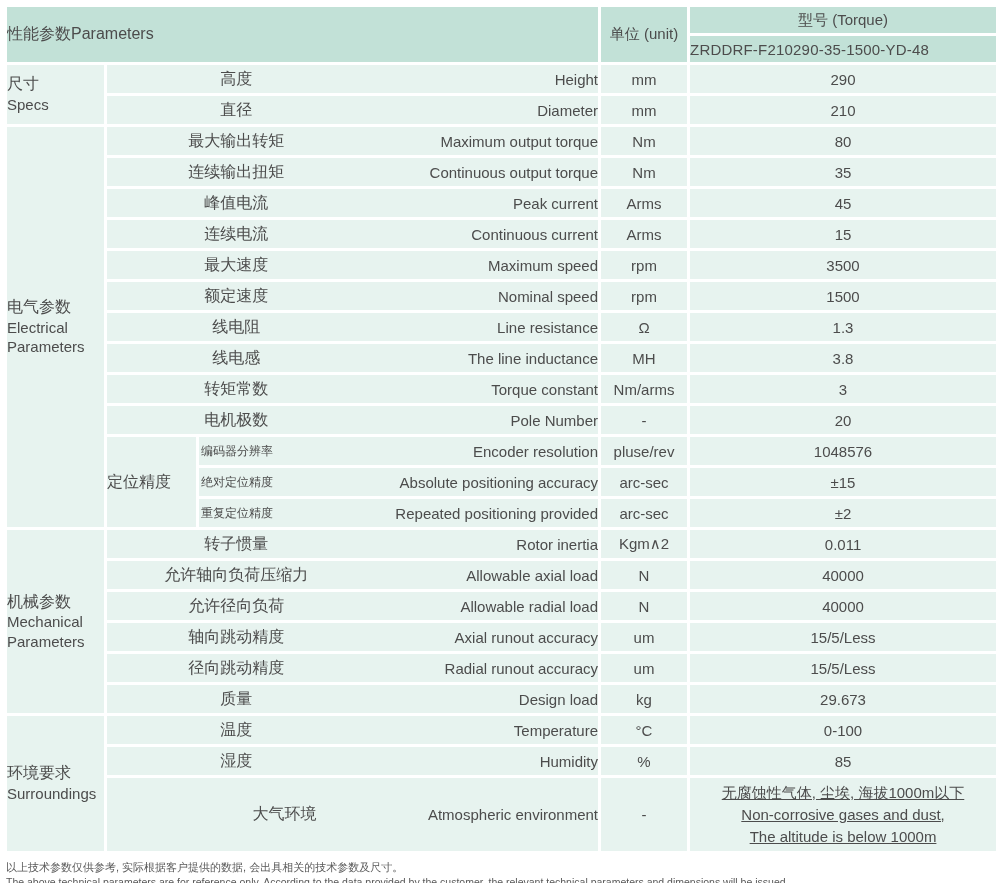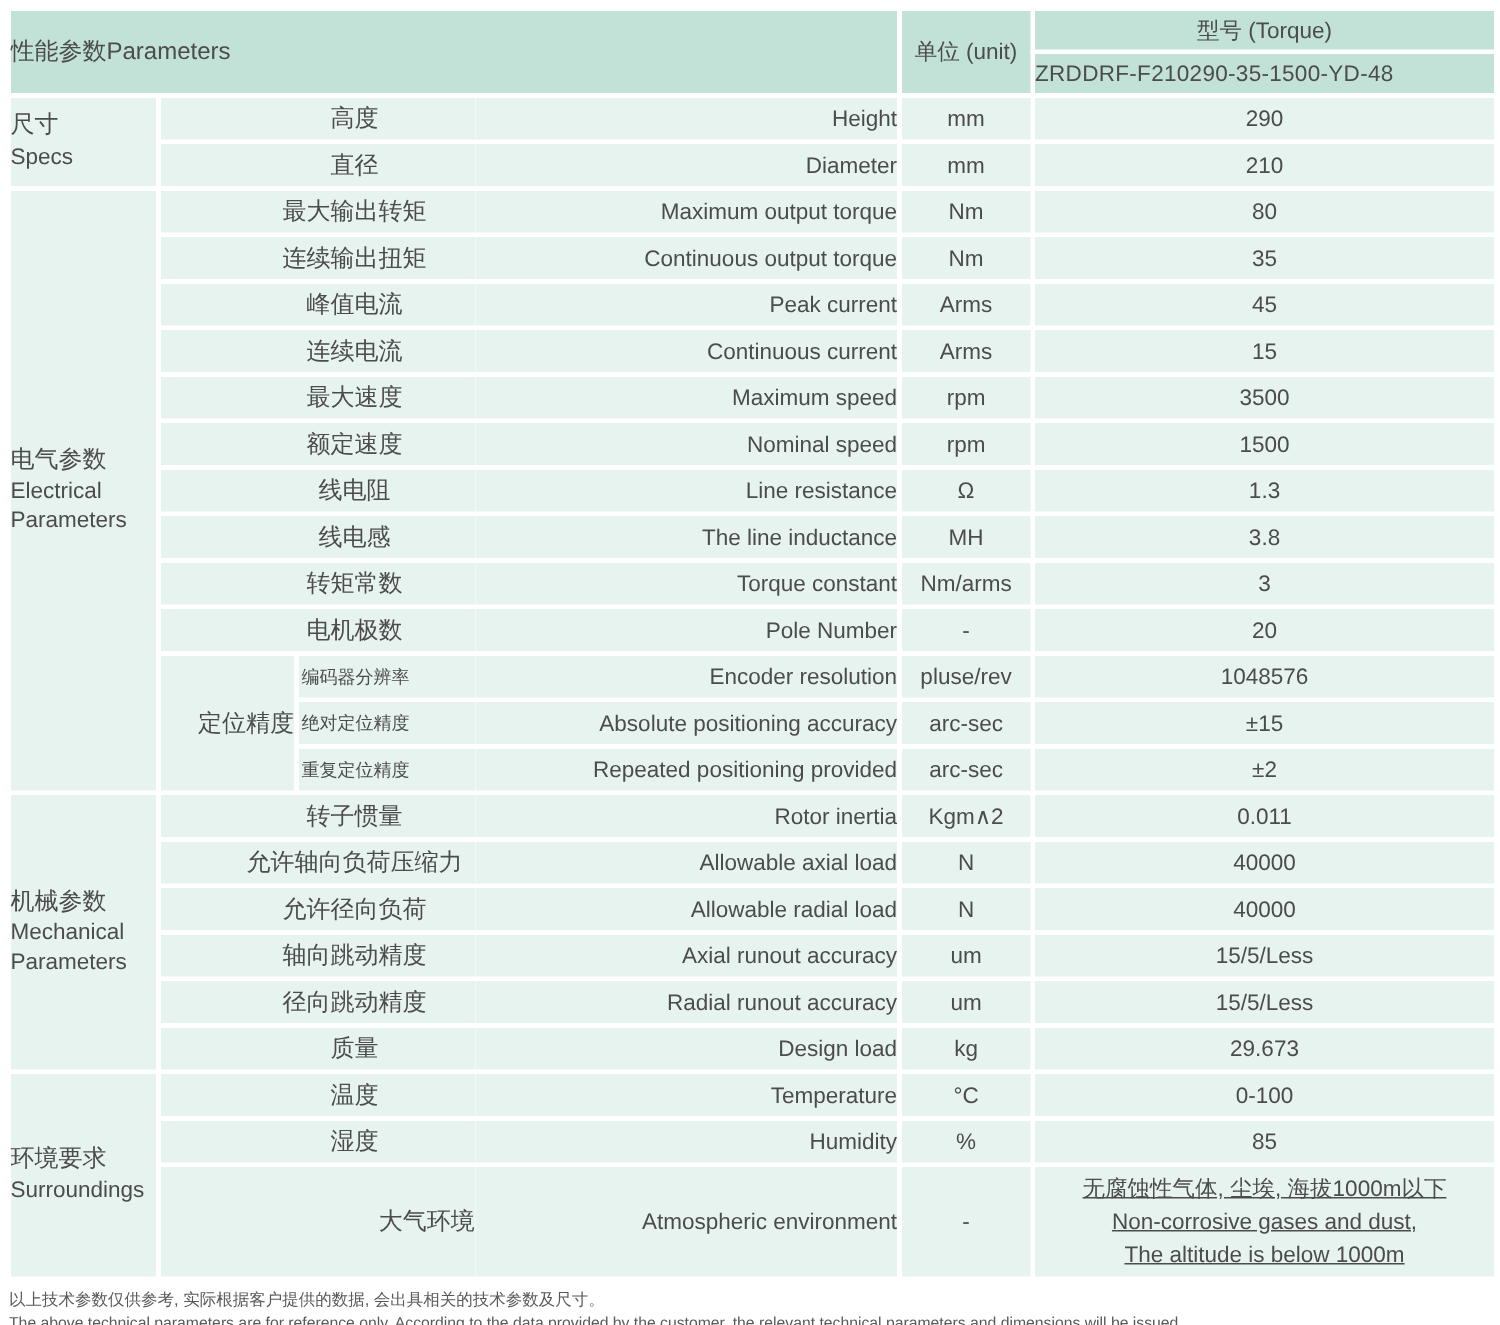--- a/index.html
+++ b/index.html
@@ -32,21 +32,21 @@
   .unit-h   { text-align: center; font-size: 15px; white-space: nowrap; }
   .model-h  { text-align: center; font-size: 15px; }
   .model-v  { text-align: left; font-size: 15px; letter-spacing: 0.2px; }
 
   .group { text-align: left; line-height: 1.3; font-size: 15px; }
   .group .gcn { display: block; font-size: 16px; }
   .group .gen { display: inline; font-size: 15px; }
 
   .cn  { text-align: center; padding-left: 49px; font-size: 16px; border-right-style: hidden; }
   .cn.center { text-align: right; padding-right: 0; }
-  .sub { text-align: right; font-size: 16px; }
+  .sub { text-align: left; font-size: 16px; }
   .cn2 { text-align: left; padding-left: 2px; font-size: 12px; border-right-style: hidden; }
   .en  { text-align: right; padding-left: 1px; border-left-style: hidden; }
   .unit, .val { text-align: center; }
 
   tr.tall td { height: auto; }
   tr.tall .val { line-height: 1.45; padding: 4px 0; }
   tr.tall .val span { display: block; text-decoration: underline; }
 
   .notes { margin-top: 6px; padding-left: 2px; line-height: 1.35; }
   .notes .note-cn { font-size: 11px; color: #595959; }

